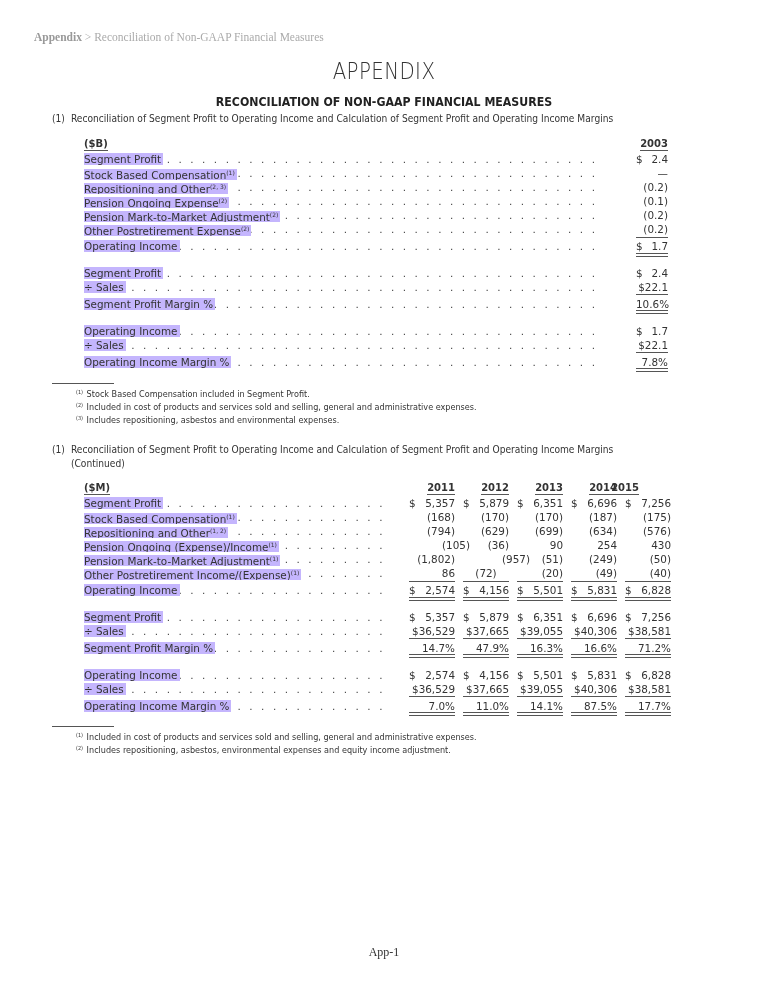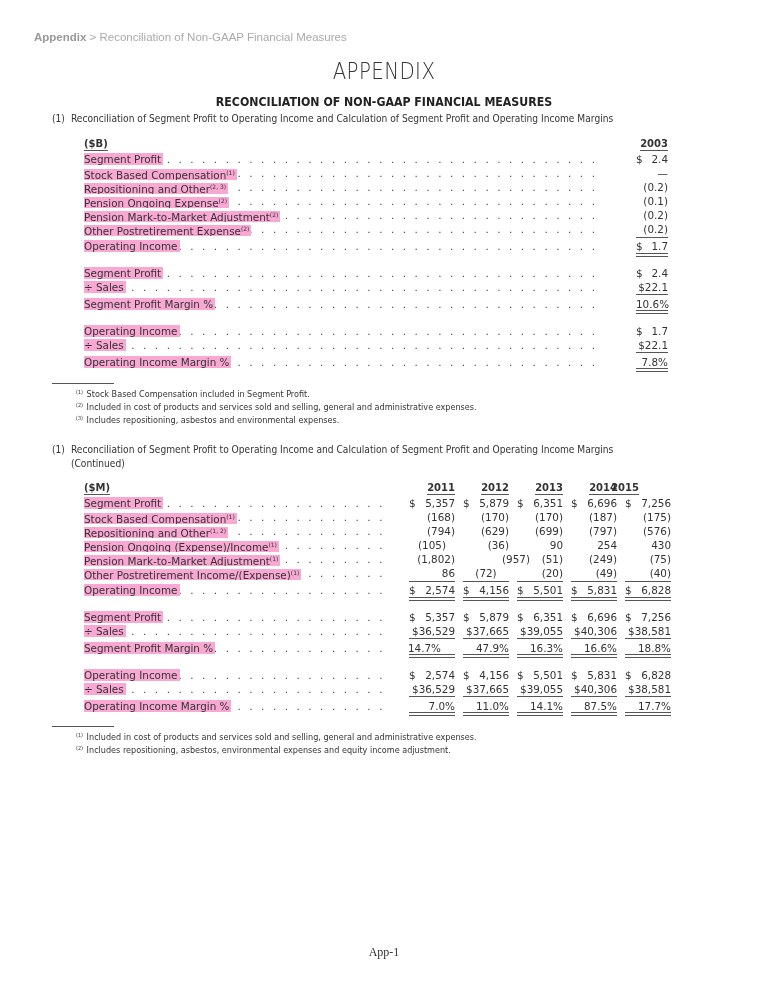--- a/index.html
+++ b/index.html
@@ -1,33 +1,33 @@
 <!DOCTYPE html>
 <html><head>
 <meta charset="utf-8">
 <style>
   * { box-sizing: border-box; margin: 0; padding: 0; }
   html, body { width: 768px; height: 997px; background: #ffffff; overflow: hidden; }
   body { position: relative; font-family: "DejaVu Sans", sans-serif; color: #333; }
 
-  .breadcrumb { position: absolute; left: 34px; top: 31px; font-family: Liberation Sans, sans-serif; font-size: 11.5px; color: #aaa; }
+  .breadcrumb { position: absolute; left: 34px; top: 31px; font-family: Liberation Serif, serif; font-size: 11.5px; color: #aaa; }
   .breadcrumb b { font-weight: bold; color: #999; }
 
   .page-title { position: absolute; left: 0; width: 768px; top: 58px; text-align: center; font-family: "DejaVu Sans", sans-serif; font-weight: 200; font-size: 23px; letter-spacing: 0.5px; color: #333; transform: scaleX(0.86); }
   .page-subtitle { position: absolute; left: 0; width: 768px; top: 94px; text-align: center; font-size: 12.5px; font-weight: bold; color: #222; transform: scaleX(0.88); }
 
   .section-head { position: absolute; left: 52px; font-size: 10.6px; color: #333; line-height: 14px; transform-origin: left top; transform: scaleX(0.86); white-space: nowrap; }
   .section-head .num { display: inline-block; width: 22px; }
   .section-head .cont { padding-left: 22px; display: block; }
 
   .tbl { position: absolute; font-size: 10.4px; color: #333; }
   .tbl .row { position: absolute; left: 0; height: 14px; line-height: 14px; white-space: nowrap; width: 100%; }
   .dots { position: absolute; left: 0; top: 0; width: 100%; overflow: hidden; letter-spacing: 2.6px; color: #444; }
   .label-wrap { position: absolute; left: 0; top: 0; height: 14px; overflow: hidden; }
-  .label-wrap .txt { position: relative; background: #f9a8d4; padding-right: 2px; z-index: 1; }
+  .label-wrap .txt { position: relative; background: #c4b5fd; padding-right: 2px; z-index: 1; }
   .label-wrap sup { font-size: 6px; vertical-align: 4px; }
 
   .val { position: absolute; top: 0; height: 14px; text-align: right; }
   .val .cur { position: absolute; left: 0; }
   .hdr { position: absolute; font-weight: bold; font-size: 10px; text-align: right; }
   .hdr span { border-bottom: 1.5px solid #555; padding-bottom: 1px; }
   .unit { position: absolute; left: 0; font-weight: bold; font-size: 10px; }
   .unit span { border-bottom: 1.5px solid #555; padding-bottom: 1px; }
 
   .line-single { position: absolute; height: 1px; background: #555; }
@@ -147,38 +147,38 @@
       <div class="val" style="left: 379px; width: 46px;"><span>(170)</span></div>
       <div class="val" style="left: 433px; width: 46px;"><span>(170)</span></div>
       <div class="val" style="left: 487px; width: 46px;"><span>(187)</span></div>
       <div class="val" style="left: 541px; width: 46px;"><span>(175)</span></div>
     </div>
     <div class="row" style="top: 42px;">
       <div class="label-wrap" style="width: 304px;"><div class="dots">. . . . . . . . . . . . . . . . . . . . . . . . . . . . . . . . . . . . . . . . . . . . . . . . . . . . . . . . . . . . . . . . . . . . . . . . . . . . . . . . . . . . . . . . . . . . . . . . . . . . . . . . . . . . . . . . . . . . . . . . </div><span class="txt"><span>Repositioning and Other</span><sup>(1, 2)</sup></span></div>
       <div class="val" style="left: 325px; width: 46px;"><span>(794)</span></div>
       <div class="val" style="left: 379px; width: 46px;"><span>(629)</span></div>
       <div class="val" style="left: 433px; width: 46px;"><span>(699)</span></div>
-      <div class="val" style="left: 487px; width: 46px;"><span>(797)</span></div>
+      <div class="val" style="left: 487px; width: 46px;"><span>(634)</span></div>
       <div class="val" style="left: 541px; width: 46px;"><span>(576)</span></div>
     </div>
     <div class="row" style="top: 56px;">
       <div class="label-wrap" style="width: 304px;"><div class="dots">. . . . . . . . . . . . . . . . . . . . . . . . . . . . . . . . . . . . . . . . . . . . . . . . . . . . . . . . . . . . . . . . . . . . . . . . . . . . . . . . . . . . . . . . . . . . . . . . . . . . . . . . . . . . . . . . . . . . . . . . </div><span class="txt"><span>Pension Ongoing (Expense)/Income</span><sup>(1)</sup></span></div>
-      <div class="val" style="left: 325px; width: 46px; text-align: center;"><span>(105)</span></div>
+      <div class="val" style="left: 340px; width: 46px;"><span>(105)</span></div>
       <div class="val" style="left: 379px; width: 46px;"><span>(36)</span></div>
       <div class="val" style="left: 433px; width: 46px;"><span>90</span></div>
       <div class="val" style="left: 487px; width: 46px;"><span>254</span></div>
       <div class="val" style="left: 541px; width: 46px;"><span>430</span></div>
     </div>
     <div class="row" style="top: 70px;">
       <div class="label-wrap" style="width: 304px;"><div class="dots">. . . . . . . . . . . . . . . . . . . . . . . . . . . . . . . . . . . . . . . . . . . . . . . . . . . . . . . . . . . . . . . . . . . . . . . . . . . . . . . . . . . . . . . . . . . . . . . . . . . . . . . . . . . . . . . . . . . . . . . . </div><span class="txt"><span>Pension Mark-to-Market Adjustment</span><sup>(1)</sup></span></div>
       <div class="val" style="left: 325px; width: 46px;"><span>(1,802)</span></div>
       <div class="val" style="left: 400px; width: 46px;"><span>(957)</span></div>
       <div class="val" style="left: 433px; width: 46px;"><span>(51)</span></div>
       <div class="val" style="left: 487px; width: 46px;"><span>(249)</span></div>
-      <div class="val" style="left: 541px; width: 46px;"><span>(75)</span></div>
+      <div class="val" style="left: 541px; width: 46px;"><span>(50)</span></div>
     </div>
     <div class="row" style="top: 84px;">
       <div class="label-wrap" style="width: 304px;"><div class="dots">. . . . . . . . . . . . . . . . . . . . . . . . . . . . . . . . . . . . . . . . . . . . . . . . . . . . . . . . . . . . . . . . . . . . . . . . . . . . . . . . . . . . . . . . . . . . . . . . . . . . . . . . . . . . . . . . . . . . . . . . </div><span class="txt"><span>Other Postretirement Income/(Expense)</span><sup>(1)</sup></span></div>
       <div class="val" style="left: 325px; width: 46px;"><span>86</span></div>
       <div class="val" style="left: 379px; width: 46px; text-align: center;"><span>(72)</span></div>
       <div class="val" style="left: 433px; width: 46px;"><span>(20)</span></div>
       <div class="val" style="left: 487px; width: 46px;"><span>(49)</span></div>
       <div class="val" style="left: 541px; width: 46px;"><span>(40)</span></div>
     </div>
     <div class="row" style="top: 101px;">
@@ -200,25 +200,25 @@
     <div class="row" style="top: 142px;">
       <div class="label-wrap" style="width: 304px;"><div class="dots">. . . . . . . . . . . . . . . . . . . . . . . . . . . . . . . . . . . . . . . . . . . . . . . . . . . . . . . . . . . . . . . . . . . . . . . . . . . . . . . . . . . . . . . . . . . . . . . . . . . . . . . . . . . . . . . . . . . . . . . . </div><span class="txt"><span>÷ Sales</span></span></div>
       <div class="val" style="left: 325px; width: 46px;"><span>$36,529</span></div>
       <div class="val" style="left: 379px; width: 46px;"><span>$37,665</span></div>
       <div class="val" style="left: 433px; width: 46px;"><span>$39,055</span></div>
       <div class="val" style="left: 487px; width: 46px;"><span>$40,306</span></div>
       <div class="val" style="left: 541px; width: 46px;"><span>$38,581</span></div>
     </div>
     <div class="row" style="top: 159px;">
       <div class="label-wrap" style="width: 304px;"><div class="dots">. . . . . . . . . . . . . . . . . . . . . . . . . . . . . . . . . . . . . . . . . . . . . . . . . . . . . . . . . . . . . . . . . . . . . . . . . . . . . . . . . . . . . . . . . . . . . . . . . . . . . . . . . . . . . . . . . . . . . . . . </div><span class="txt"><span>Segment Profit Margin %</span></span></div>
-      <div class="val" style="left: 311px; width: 46px;"><span>14.7%</span></div>
+      <div class="val" style="left: 325px; width: 46px;"><span>14.7%</span></div>
       <div class="val" style="left: 379px; width: 46px;"><span>47.9%</span></div>
       <div class="val" style="left: 433px; width: 46px;"><span>16.3%</span></div>
       <div class="val" style="left: 487px; width: 46px;"><span>16.6%</span></div>
-      <div class="val" style="left: 541px; width: 46px;"><span>18.8%</span></div>
+      <div class="val" style="left: 541px; width: 46px;"><span>71.2%</span></div>
     </div>
     <div class="row" style="top: 186px;">
       <div class="label-wrap" style="width: 304px;"><div class="dots">. . . . . . . . . . . . . . . . . . . . . . . . . . . . . . . . . . . . . . . . . . . . . . . . . . . . . . . . . . . . . . . . . . . . . . . . . . . . . . . . . . . . . . . . . . . . . . . . . . . . . . . . . . . . . . . . . . . . . . . . </div><span class="txt"><span>Operating Income</span></span></div>
       <div class="val" style="left: 325px; width: 46px;"><span class="cur">$</span><span>2,574</span></div>
       <div class="val" style="left: 379px; width: 46px;"><span class="cur">$</span><span>4,156</span></div>
       <div class="val" style="left: 433px; width: 46px;"><span class="cur">$</span><span>5,501</span></div>
       <div class="val" style="left: 487px; width: 46px;"><span class="cur">$</span><span>5,831</span></div>
       <div class="val" style="left: 541px; width: 46px;"><span class="cur">$</span><span>6,828</span></div>
     </div>
     <div class="row" style="top: 200px;">

